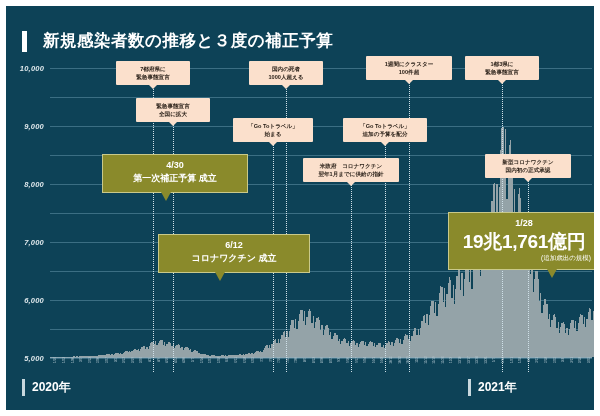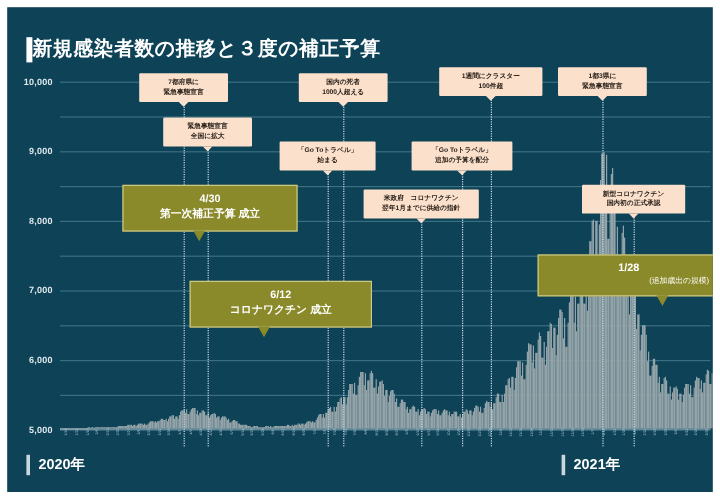--- a/index.html
+++ b/index.html
@@ -13,21 +13,21 @@
     position:relative;
     width:600px;height:416px;
     background:#0d4257;
     box-sizing:border-box;
     border:6px solid #ffffff;
     overflow:hidden;
   }
   
   #title-bar{
     position:absolute;left:16px;top:24px;
-    display:flex;align-items:flex-end;gap:0;
+    display:flex;align-items:flex-end;gap:16px;
   }
   #title-accent{
     width:5px;height:21px;background:#ffffff;
   }
   #title-text{
     color:#ffffff;font-size:16.5px;font-weight:bold;
     letter-spacing:.5px;white-space:nowrap;
   }
   
   #plot{
@@ -35,21 +35,21 @@
     left:44px;top:62px;width:542px;height:290px;
   }
   .gridline{
     position:absolute;left:0;width:542px;height:1px;
     background:#3b6e83;
   }
   .ytick{
     position:absolute;right:calc(100% + 6px);
     transform:translateY(-50%);
     color:#dfe8ec;font-size:7.5px;white-space:nowrap;
-    font-weight:bold;letter-spacing:.2px;
+    font-weight:bold;letter-spacing:.2px;font-style:italic;
   }
   #axis-x{
     position:absolute;left:0;bottom:0;width:542px;height:1px;
     background:#8fa9b5;
   }
   #bars{
     position:absolute;left:0;bottom:1px;width:542px;height:289px;
     display:flex;align-items:flex-end;gap:0;
   }
   .bar{
@@ -827,20 +827,21 @@
       <div class="budget" data-name="budget-box-1" style="left: 96px; top: 148px; width: 146px;">
         <div class="bdate" data-name="budget-date">4/30</div>
         <div class="bname" data-name="budget-name">第一次補正予算 成立</div>
       </div>
       <div class="budget" data-name="budget-box-2" style="left: 152px; top: 228px; width: 152px;">
         <div class="bdate" data-name="budget-date">6/12</div>
         <div class="bname" data-name="budget-name">コロナワクチン 成立</div>
       </div>
       <div class="budget" data-name="budget-box-3" style="left: 442px; top: 206px; width: 152px;">
         <div class="bdate" data-name="budget-date">1/28</div>
+        <div class="bamt" data-name="budget-amount">19兆1,761億円</div>
         <div class="bnote" data-name="budget-note">(追加歳出の規模)</div>
       </div>
     </div>
 
   <div class="yearlabel" style="left:16px" data-name="year-label-2020">
     <div class="yaccent" data-name="year-accent-bar"></div>
     <div class="ytext" data-name="year-label-2020-text">2020年</div>
   </div>
   <div class="yearlabel" style="left:462px" data-name="year-label-2021">
     <div class="yaccent" data-name="year-accent-bar"></div>

